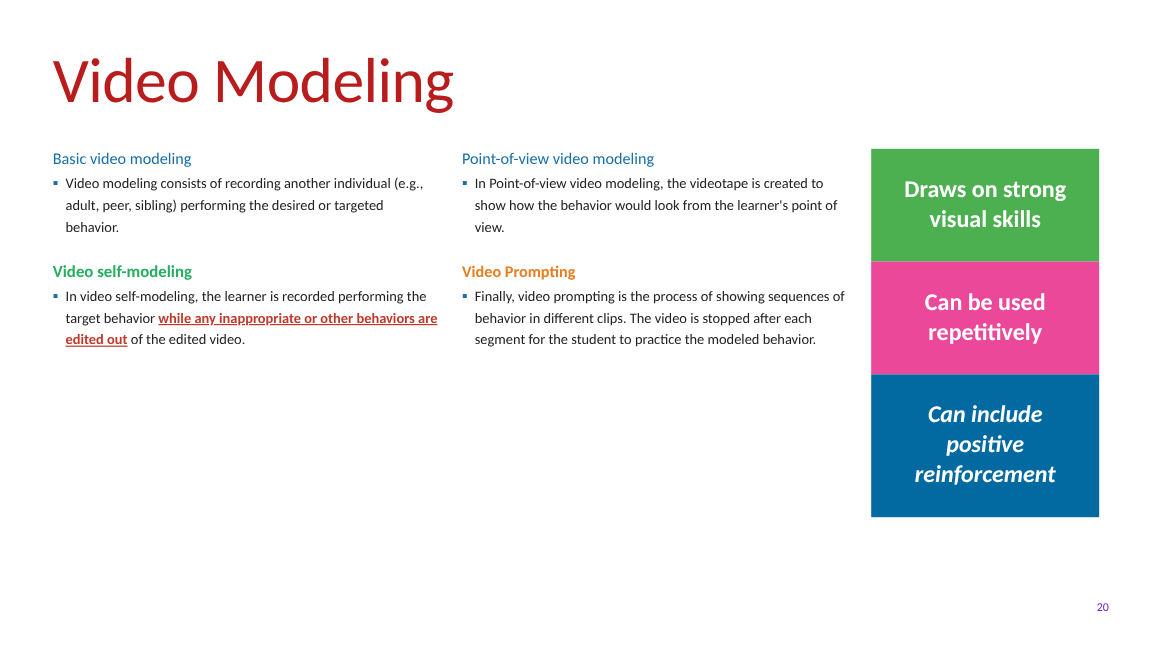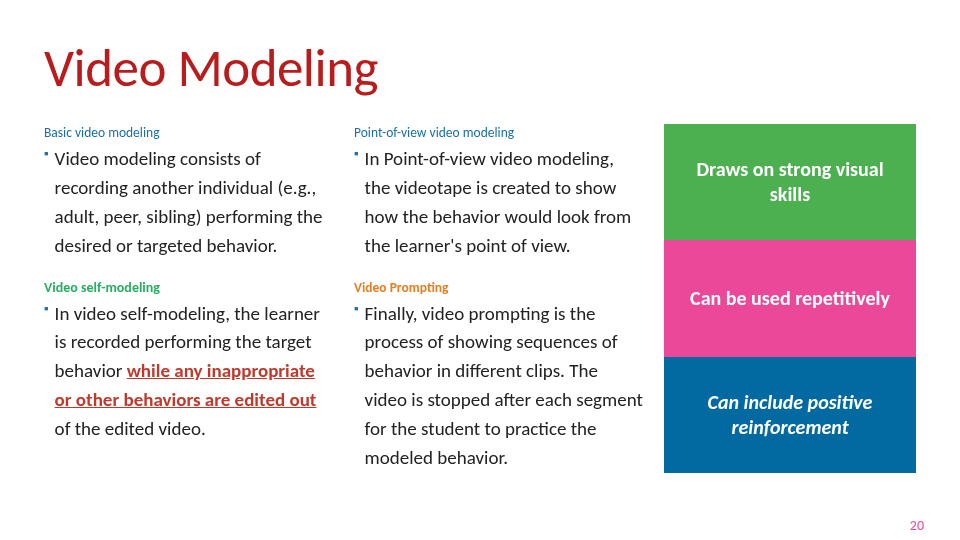--- a/index.html
+++ b/index.html
@@ -55,31 +55,31 @@
       gap: 6px;
       align-items: flex-start;
     }
     .bullet-marker {
       color: #1a6fa8;
       font-size: 13px;
       margin-top: 1px;
       flex-shrink: 0;
     }
     .bullet-text {
-      font-size: 19px;
+      font-size: 12px;
       color: #222222;
       line-height: 1.52;
     }
     .highlight-red-bold-underline {
       color: #c0392b;
       font-weight: 700;
       text-decoration: underline;
     }
     .right-panel {
-      width: 252px;
+      width: 190px;
       display: flex;
       flex-direction: column;
       gap: 0;
       margin-left: 20px;
     }
     .green-box {
       background: #4caf50;
       color: #ffffff;
       font-size: 20px;
       font-weight: 700;
@@ -89,24 +89,24 @@
       flex: 1;
       display: flex;
       align-items: center;
       justify-content: center;
     }
     .green-box-1 { background: #4caf50; }
     .green-box-2 { background: #ec4899; }
     .green-box-3 { background: #0369a1; font-style: italic; }
     .page-number {
       position: absolute;
-      bottom: 6px;
+      bottom: 28px;
       right: 36px;
-      font-size: 14px;
-      color: #ec4899;
+      font-size: 10px;
+      color: #6d28d9;
     }
     .video-prompting-heading {
       color: #e67e22;
       font-weight: 700;
       font-size: 13.5px;
       margin-bottom: 4px;
     }
     .video-selfmodeling-heading {
       color: #27ae60;
       font-weight: 700;

